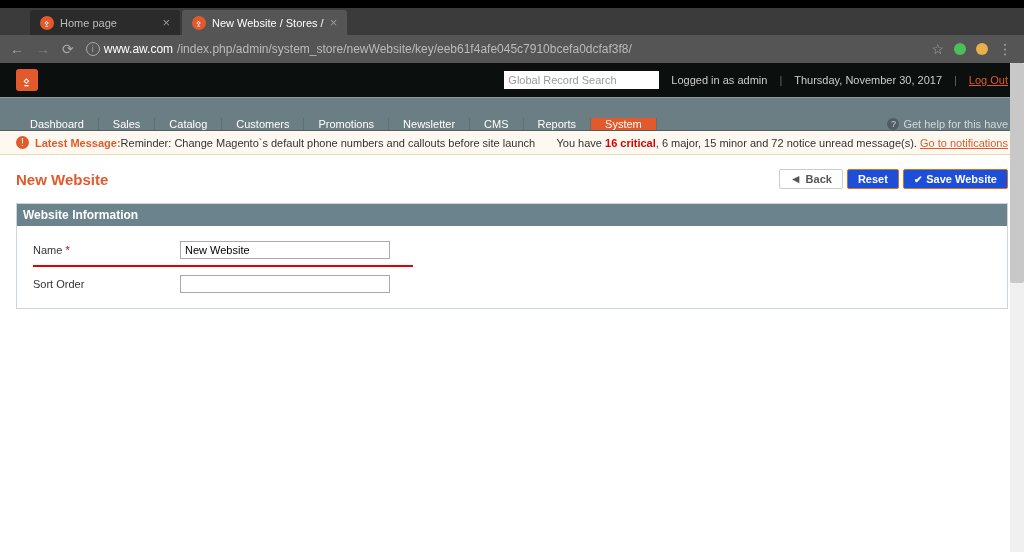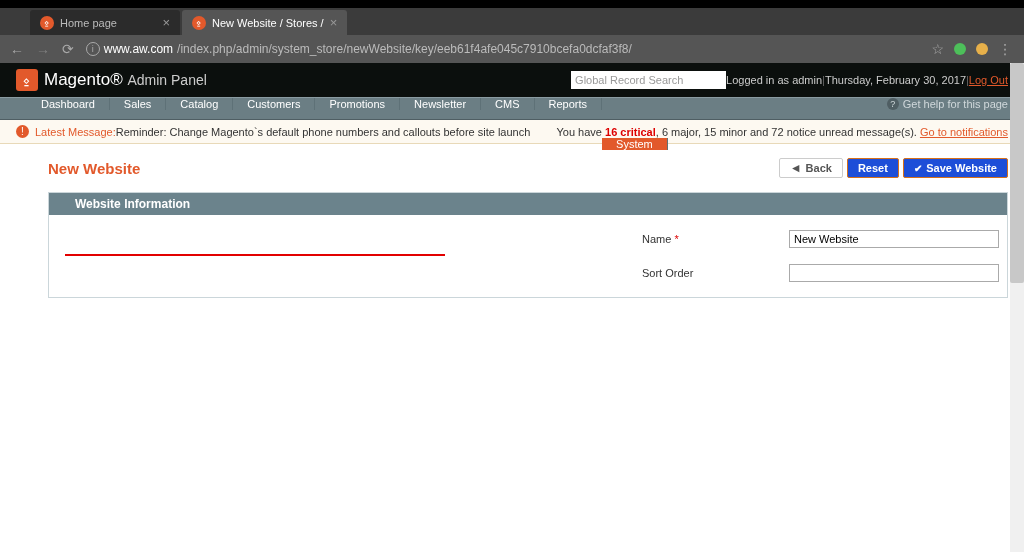--- a/index.html
+++ b/index.html
@@ -22,56 +22,56 @@
   .chrome-dot { width: 12px; height: 12px; border-radius: 50%; }
   .chrome-menu { color: #aaa; font-size: 14px; }
 
   
   .mg-header { background: #0b0f0d; height: 34px; display: flex; align-items: center; padding: 0 16px; color: #fff; }
   .mg-logo { display: flex; align-items: center; gap: 6px; }
   .mg-logo-icon { width: 22px; height: 22px; background: #e2592b; border-radius: 3px; display: flex; align-items: center; justify-content: center; color: #fff; font-weight: bold; font-size: 13px; }
   .mg-logo-text { font-size: 17px; }
   .mg-logo-text .thin { font-weight: 300; }
   .mg-logo-text .light { color: #ccc; font-weight: 300; font-size: 14px; }
-  .mg-header-right { margin-left: auto; display: flex; align-items: center; gap: 0; font-size: 11px; color: #ccc; }
+  .mg-header-right { margin-left: auto; display: flex; align-items: center; gap: 12px; font-size: 11px; color: #ccc; }
   .mg-search { width: 155px; height: 18px; background: #fff; color: #999; padding: 0 4px; font-size: 11px; display: flex; align-items: center; }
   .mg-logout { color: #e2592b; text-decoration: underline; text-align: center; }
   .mg-sep { color: #666; }
 
   
-  .mg-nav { background: #6b7e84; height: 23px; display: flex; align-items: flex-start; padding-left: 27px; font-size: 11px; color: #fff; border-top: 1px solid #8a9ba1; border-bottom: 1px solid #4f5e63; }
+  .mg-nav { background: #6b7e84; height: 34px; display: flex; align-items: flex-end; padding-left: 16px; font-size: 11px; color: #fff; border-top: 1px solid #8a9ba1; border-bottom: 1px solid #4f5e63; }
   .mg-nav-item { padding: 0 14px; display: flex; align-items: center; cursor: pointer; border-right: 1px solid #5e7177; }
   .mg-nav-item.active { background: #e2592b; margin-top: 40px; }
   .mg-nav-help { margin-left: auto; padding: 0 16px; display: flex; align-items: center; gap: 4px; color: #d0d8db; font-size: 11px; }
   .help-icon { width: 12px; height: 12px; border-radius: 50%; background: #4f5e63; color: #d0d8db; display: inline-flex; align-items: center; justify-content: center; font-size: 9px; }
 
   
   .mg-msg { background: #fdf9f1; border-bottom: 1px solid #e8d9b8; padding: 5px 16px; display: flex; align-items: center; font-size: 11px; color: #333; }
   .mg-msg .warn-icon { width: 13px; height: 13px; border-radius: 50%; background: #e2592b; color: #fff; display: inline-flex; align-items: center; justify-content: center; font-size: 10px; margin-right: 6px; }
-  .mg-msg .latest { color: #e2592b; font-weight: normal; }
+  .mg-msg .latest { color: #e2592b; font-weight: bold; }
   .mg-msg-right { margin-left: auto; }
   .mg-msg-right .crit { color: #d00; font-weight: bold; }
   .mg-msg-right a { color: #e2592b; text-decoration: underline; text-align: center; }
 
   
-  .mg-content { padding: 14px 16px; margin-left: 32px; }
+  .mg-content { padding: 14px 16px; }
   .mg-content-head { display: flex; align-items: center; margin-bottom: 14px; }
   .mg-page-title { color: #e2592b; font-size: 15px; font-weight: bold; }
   .mg-buttons { margin-left: auto; display: flex; gap: 4px; }
   .mg-btn { height: 20px; padding: 0 10px; border-radius: 2px; font-size: 11px; font-weight: bold; display: inline-flex; align-items: center; gap: 4px; cursor: pointer; border: 1px solid; }
   .mg-btn-back { background: #fff; border-color: #ccc; color: #555; }
   .mg-btn-orange { background: #1d4ed8; border-color: #d6701a; color: #fff; }
   .mg-btn .arrow { font-size: 12px; }
   .mg-btn .check { font-size: 10px; }
 
   
   .mg-section { border: 1px solid #cbd6da; }
-  .mg-section-head { background: #6b838c; color: #fff; font-weight: bold; padding: 4px 26px; font-size: 12px; }
+  .mg-section-head { background: #6b838c; color: #fff; font-weight: bold; padding: 4px 6px; font-size: 12px; }
   .mg-section-body { padding: 10px 8px; }
-  .mg-field { display: flex; align-items: center; padding: 5px 0; justify-content: flex-end; }
+  .mg-field { display: flex; align-items: center; padding: 5px 0; }
   .mg-field-label { width: 155px; padding-left: 8px; font-size: 11px; color: #333; }
   .mg-field-label .req { color: #d00; }
   .mg-field-input { width: 210px; }
   .mg-field-input input { width: 100%; height: 18px; border: 1px solid #aaa; padding: 0 4px; font-size: 11px; }
   .red-underline { border-bottom: 2px solid #e20000; margin: 1px 0 3px 0; width: 380px; margin-left: 8px; }
 
   
   .scrollbar { position: absolute; right: 0; top: 63px; bottom: 0; width: 14px; background: #f0f0f0; }
   .scrollbar-thumb { background: #c8c8c8; width: 100%; height: 220px; border-radius: 2px; }
 </style>
@@ -108,50 +108,46 @@
     <span class="chrome-star">☆</span>
     <span class="chrome-dot" style="background:#4dbf5a"></span>
     <span class="chrome-dot" style="background:#e7b04a"></span>
     <span class="chrome-menu">⋮</span>
   </div>
 </div>
 
 <div class="mg-header">
   <div class="mg-logo">
     <span class="mg-logo-icon">⍚</span>
-    <span class="mg-logo-text">
-      <span>Magento</span><span class="thin">®</span>
-      <span class="light">Admin Panel</span>
-    </span>
   </div>
   <div class="mg-header-right">
     <div class="mg-search">
       <span>Global Record Search</span>
     </div>
     <span>Logged in as admin</span>
     <span class="mg-sep">|</span>
-    <span>Thursday, February 30, 2017</span>
+    <span>Thursday, November 30, 2017</span>
     <span class="mg-sep">|</span>
     <span class="mg-logout">Log Out</span>
   </div>
 </div>
 
 <div class="mg-nav">
   <div class="mg-nav-item">Dashboard</div>
   <div class="mg-nav-item">Sales</div>
   <div class="mg-nav-item">Catalog</div>
   <div class="mg-nav-item">Customers</div>
   <div class="mg-nav-item">Promotions</div>
   <div class="mg-nav-item">Newsletter</div>
   <div class="mg-nav-item">CMS</div>
   <div class="mg-nav-item">Reports</div>
   <div class="mg-nav-item active">System</div>
   <div class="mg-nav-help">
     <span class="help-icon">?</span>
-    <span>Get help for this page</span>
+    <span>Get help for this have</span>
   </div>
 </div>
 
 <div class="mg-msg">
   <span class="warn-icon">!</span>
   <span class="latest">Latest Message:</span>
   <span> Reminder: Change Magento`s default phone numbers and callouts before site launch</span>
   <span class="mg-msg-right">
     <span>You have </span><span class="crit">16 critical</span><span>, 6 major, 15 minor and 72 notice unread message(s). </span><a>Go to notifications</a>
   </span>

